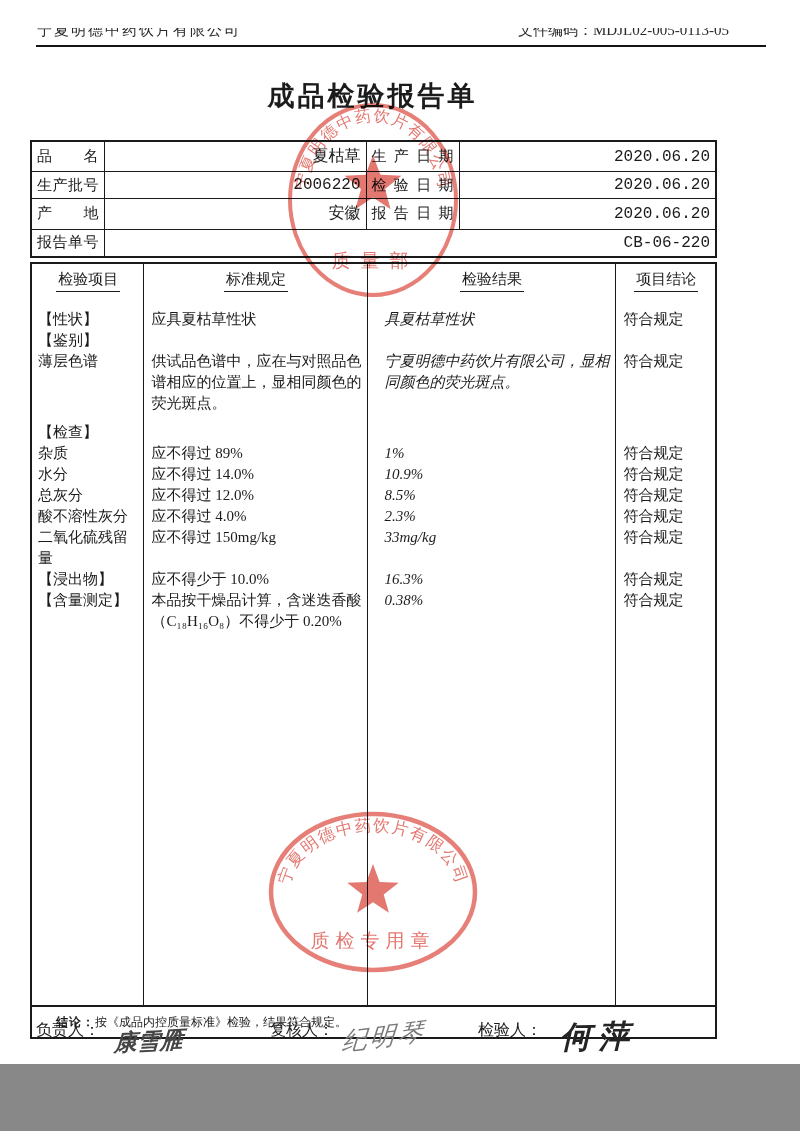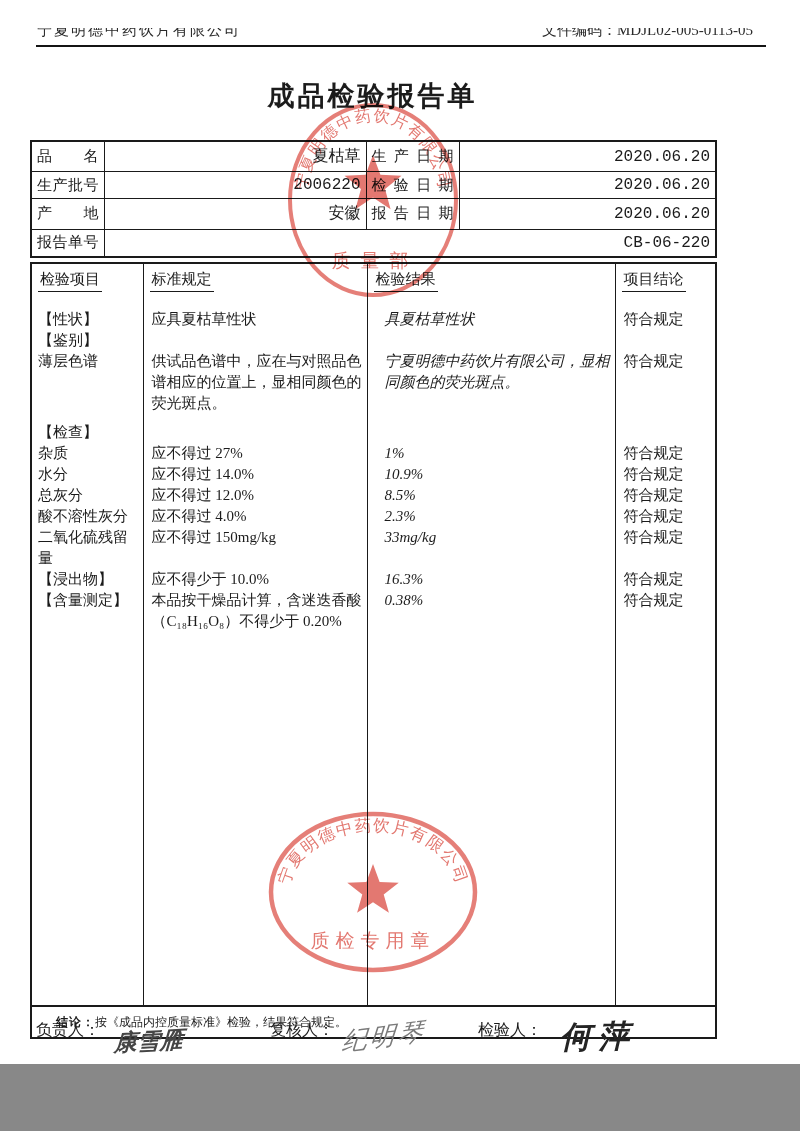--- a/index.html
+++ b/index.html
@@ -7,41 +7,41 @@
     position:relative;width:800px;height:1064px;margin:0 auto;
     background:#ffffff;overflow:hidden;
     font-family:"Liberation Serif","DejaVu Serif",serif;
     color:#1b1b1b;
   }
   
   .hdr-clip{position:absolute;top:28px;height:15px;overflow:hidden;}
   .hdr-clip span{display:block;margin-top:-7px;font-size:15px;color:#2a2a2a;}
   .hdr-left{left:37px;width:330px;}
   .hdr-left span{letter-spacing:2px;}
-  .hdr-right{left:518px;width:250px;margin-left:24px;}
+  .hdr-right{left:518px;width:250px;}
   .hdr-rule{position:absolute;left:36px;top:45px;width:730px;border-top:2px solid #141414;}
   
   .title{position:absolute;left:30px;top:78px;width:685px;text-align:center;
     font-size:27px;font-weight:bold;letter-spacing:3px;}
   
   table{border-collapse:collapse;table-layout:fixed;}
   .info-table{position:absolute;left:30px;top:140px;width:685px;height:118px;
     border:2px solid #1a1a1a;font-size:15px;font-family:Liberation Mono, monospace;}
   .info-table td{border:1px solid #1a1a1a;padding:0 5px;vertical-align:middle;
     white-space:nowrap;overflow:visible;text-align:right;}
   .lbl{text-align:justify;text-align-last:justify;font-size:15px;}
   .val{padding-left:12px !important;font-size:16px;}
   .main-table{position:absolute;left:30px;top:262px;width:685px;
     border:2px solid #1a1a1a;font-size:15px;line-height:21px;}
   .main-table td{border-left:1px solid #1a1a1a;border-right:1px solid #1a1a1a;
     vertical-align:top;padding:0 4px 0 6px;overflow:hidden;}
   .main-table td.c2{padding-left:8px;margin-top:36px;}
   .main-table td.c3{padding-left:17px;font-style:italic;}
   .main-table td.c4{padding-left:8px;}
-  .mt-head td{height:40px;text-align:left;padding-top:5px;}
+  .mt-head td{height:40px;text-align:center;padding-top:5px;}
   .mt-head .u{display:inline-block;border-bottom:1px solid #1a1a1a;padding:0 2px 1px 2px;}
   tr.h21 td{height:21px;}
   tr.h63 td{height:63px;}
   tr.h42 td{height:42px;}
   tr.h8 td{height:8px;}
   tr.fill td{height:373px;}
   tr.concl td{border-top:2px solid #1a1a1a;height:30px;vertical-align:middle;
     padding-left:24px;font-size:12px;}
   .concl b{font-weight:bold;letter-spacing:1px;}
   
@@ -145,21 +145,21 @@
           <td></td>
         </tr>
     <tr class="h21">
       <td>【检查】</td>
       <td class="c2"></td>
       <td class="c3"></td>
       <td class="c4"></td>
     </tr>
     <tr class="h21">
       <td>杂质</td>
-      <td class="c2">应不得过 27%</td>
+      <td class="c2">应不得过 89%</td>
       <td class="c3">1%</td>
       <td class="c4">符合规定</td>
     </tr>
     <tr class="h21">
       <td>水分</td>
       <td class="c2">应不得过 14.0%</td>
       <td class="c3">10.9%</td>
       <td class="c4">符合规定</td>
     </tr>
     <tr class="h21">

